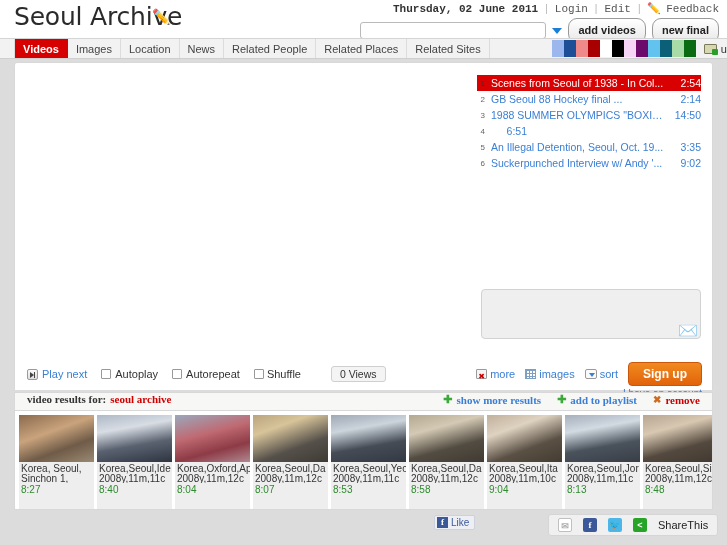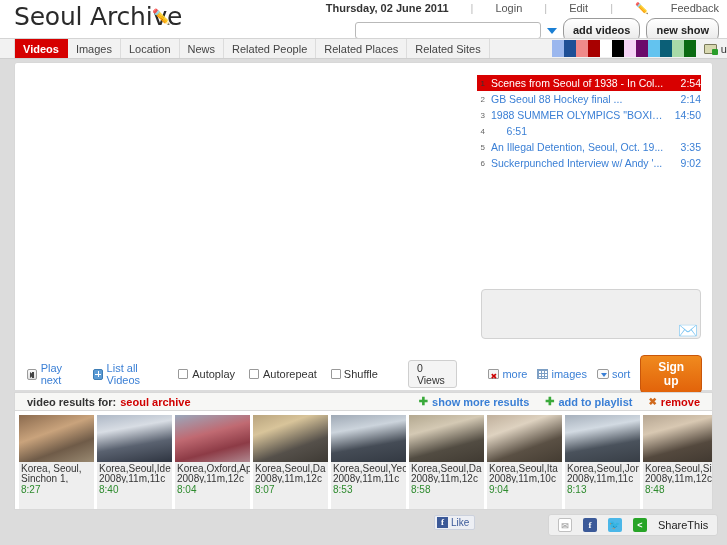--- a/index.html
+++ b/index.html
@@ -17,22 +17,22 @@
   .topbar { position: relative; height: 38px; background: #ffffff; }
   .brand {
     position: absolute; left: 14px; top: 2px;
     font-size: 25px; font-weight: 400; color: #2a2a2a;
     letter-spacing: -0.2px; font-family: "DejaVu Sans", sans-serif;
   }
   .brand-pencil { position: absolute; left: 152px; top: 8px; font-size: 15px; }
 
   .meta-row {
     position: absolute; right: 8px; top: 2px;
-    display: flex; align-items: flex-start; gap: 22px;
-    font-size: 11px; color: #555;
+    display: flex; align-items: flex-end; gap: 5px;
+    font-size: 11px; color: #555; font-family: Liberation Mono, monospace;
   }
   .meta-date { font-weight: bold; color: #333; }
   .meta-sep { color: #bbb; }
   .meta-link { color: #555; text-decoration: none; }
   .feedback-pencil { font-size: 11px; }
 
   .search-row {
     position: absolute; right: 8px; top: 18px;
     display: flex; align-items: center; gap: 6px;
   }
@@ -194,21 +194,21 @@
   }
   .have-acct {
     position: absolute; right: 10px; bottom: -13px;
     font-size: 10px; color: #3a7fd5; cursor: pointer; white-space: nowrap;
   }
 
   
   .resbar {
     position: absolute; left: 14px; top: 392px; width: 699px; height: 19px;
     background: #f7f7f5; border: 1px solid #d8d8d8;
-    display: flex; align-items: center;
+    display: flex; align-items: flex-start; font-family: Liberation Serif, serif;
   }
   .res-lbl { padding-left: 12px; font-size: 11px; font-weight: bold; color: #333; }
   .res-q { color: #d00000; font-weight: bold; margin-left: 4px; }
   .res-acts { margin-left: auto; display: flex; align-items: center; gap: 16px; padding-right: 12px; }
   .res-act { display: flex; align-items: center; gap: 4px; font-size: 11px; color: #3a7fd5; font-weight: bold; cursor: pointer; }
   .res-act.rm { color: #d00000; }
   .gplus { color: #3aa93a; font-size: 11px; font-weight: bold; }
   .xmark { color: #d06a1e; font-size: 10px; font-weight: bold; }
 
   .grid {
@@ -268,21 +268,21 @@
       <span class="meta-link">Edit</span>
       <span class="meta-sep">|</span>
       <span class="feedback-pencil">✏️</span>
       <span class="meta-link">Feedback</span>
     </div>
 
     <div class="search-row">
       <input class="search-input" type="text" placeholder="" style="">
       <span class="caret-down"></span>
       <button class="pillbtn">add videos</button>
-      <button class="pillbtn">new show</button>
+      <button class="pillbtn">new final</button>
     </div>
   </div>
 
   <div class="navbar">
     <div class="nav-left">
       <div class="tab active">Videos</div>
       <div class="tab">Images</div>
       <div class="tab">Location</div>
       <div class="tab">News</div>
       <div class="tab">Related People</div>
@@ -352,24 +352,20 @@
     </div>
   </div>
 
   <div class="ctlbar">
     <div class="ctl-left">
       <div class="ctl-item">
         <span class="ico-playnext"></span>
         <span>Play next</span>
       </div>
       <div class="ctl-item">
-        <span class="ico-plus"></span>
-        <span>List all Videos</span>
-      </div>
-      <div class="ctl-item">
         <span class="cbx"></span>
         <span class="ctl-lbl">Autoplay</span>
       </div>
       <div class="ctl-item">
         <span class="cbx"></span>
         <span class="ctl-lbl">Autorepeat</span>
       </div>
       <div class="ctl-item" style="gap:3px">
         <span class="cbx"></span>
         <span class="ctl-lbl">Shuffle</span>

